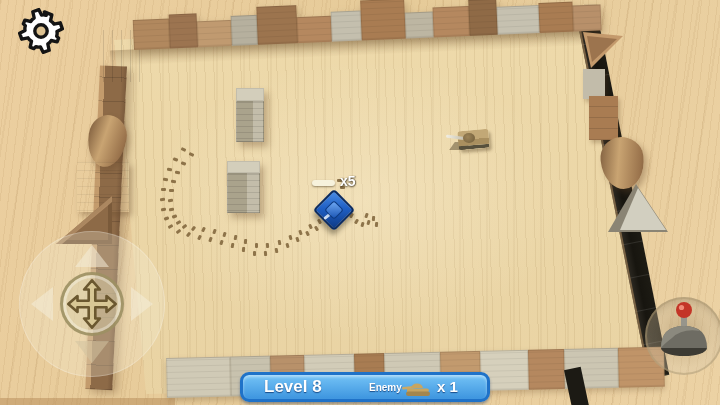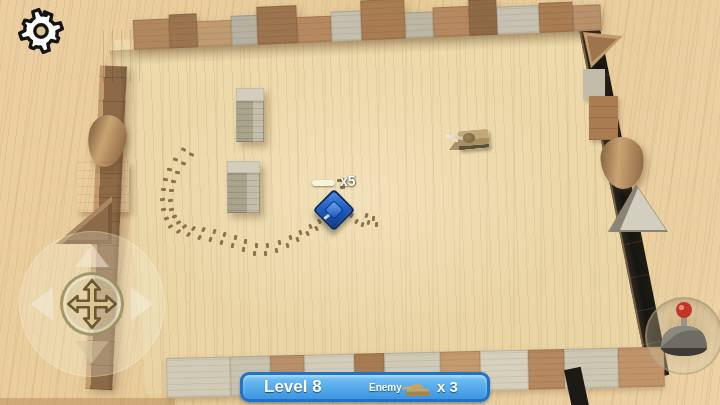--- a/index.html
+++ b/index.html
@@ -340,16 +340,16 @@
 
   <div id="level-banner" style="background: linear-gradient(rgb(116, 195, 246) 0%, rgb(61, 149, 223) 100%); border-color: rgb(31, 114, 200);">
     <span class="lvl">Level 8</span>
     <span class="enemy">Enemy</span>
     <svg class="tanksvg" width="30" height="18" viewBox="0 0 30 18">
       <rect x="1" y="7.5" width="13" height="2.6" rx="1.2" fill="#cbaa67" transform="rotate(-6 7 9)"></rect>
       <path d="M10 9 Q11 4.5 16 4.5 Q21 4.5 22 9 Z" fill="#c7a561"></path>
       <path d="M6 9.5 L26 9.5 Q28 9.5 28 11.5 L27 13 L6 13 Z" fill="#c7a561"></path>
       <rect x="5" y="12.5" width="24" height="4.5" rx="2.25" fill="#a3864e"></rect>
     </svg>
-    <span class="cnt">x 3</span>
+    <span class="cnt">x 1</span>
   </div>
 
 </div>
 
 </body></html>

